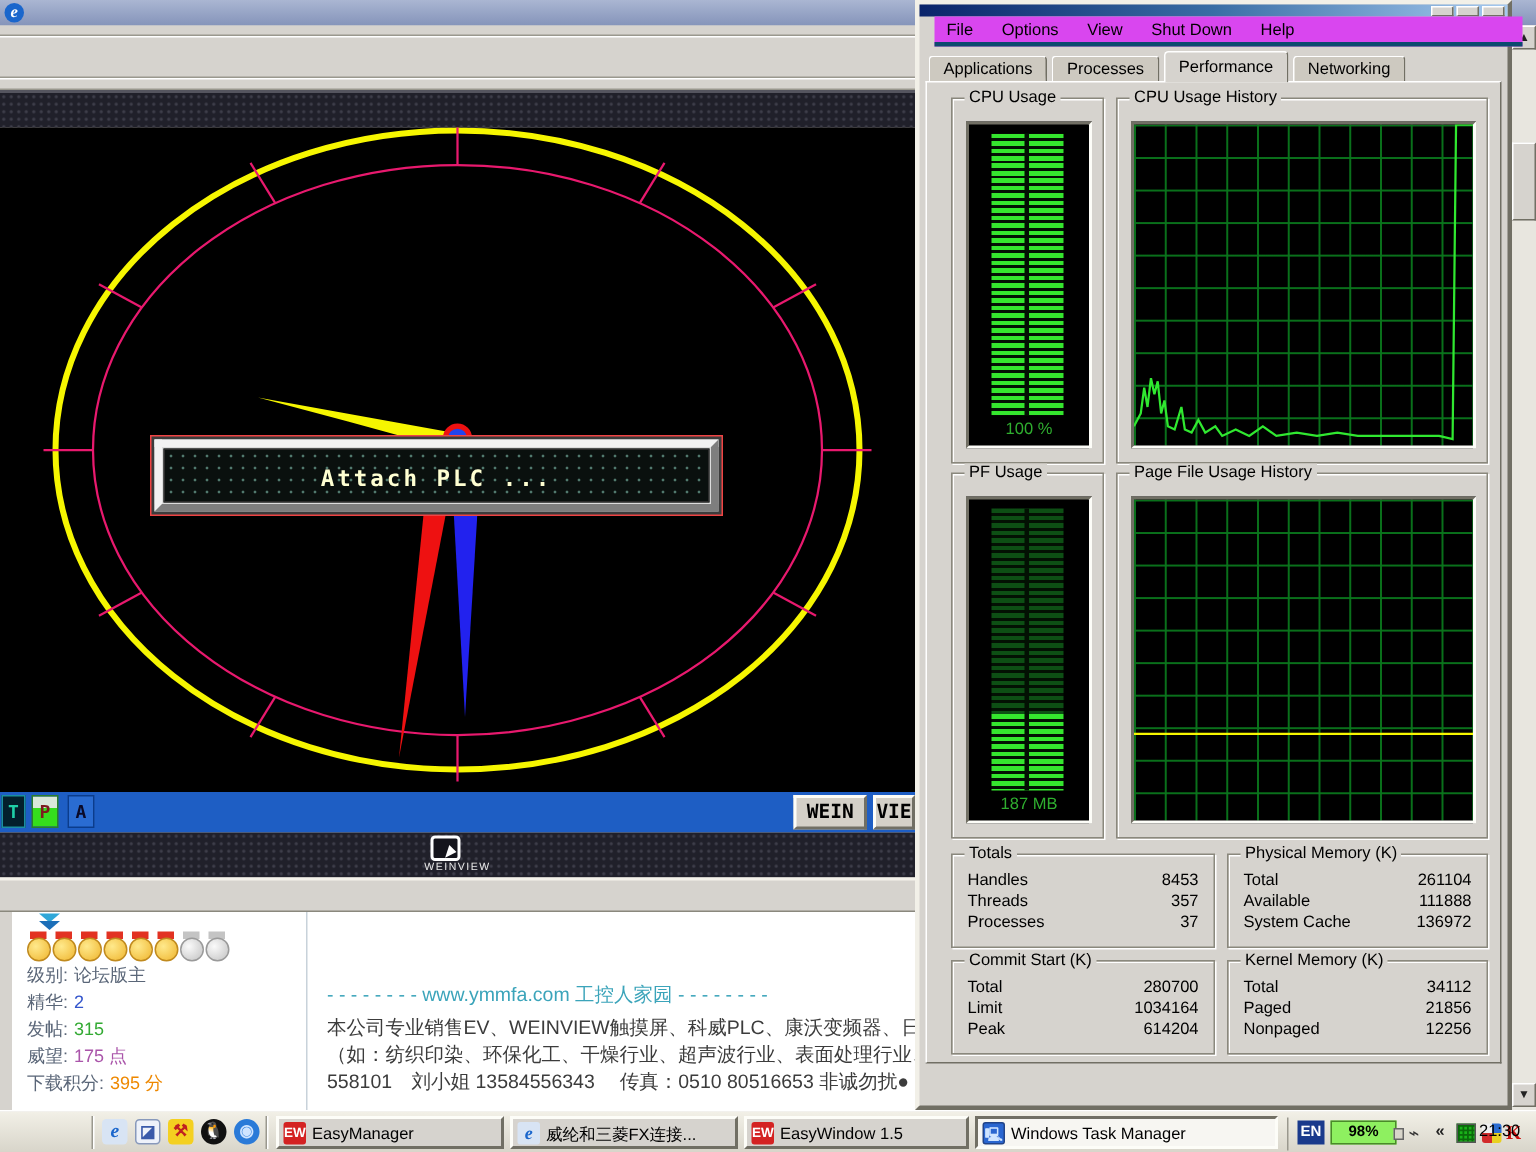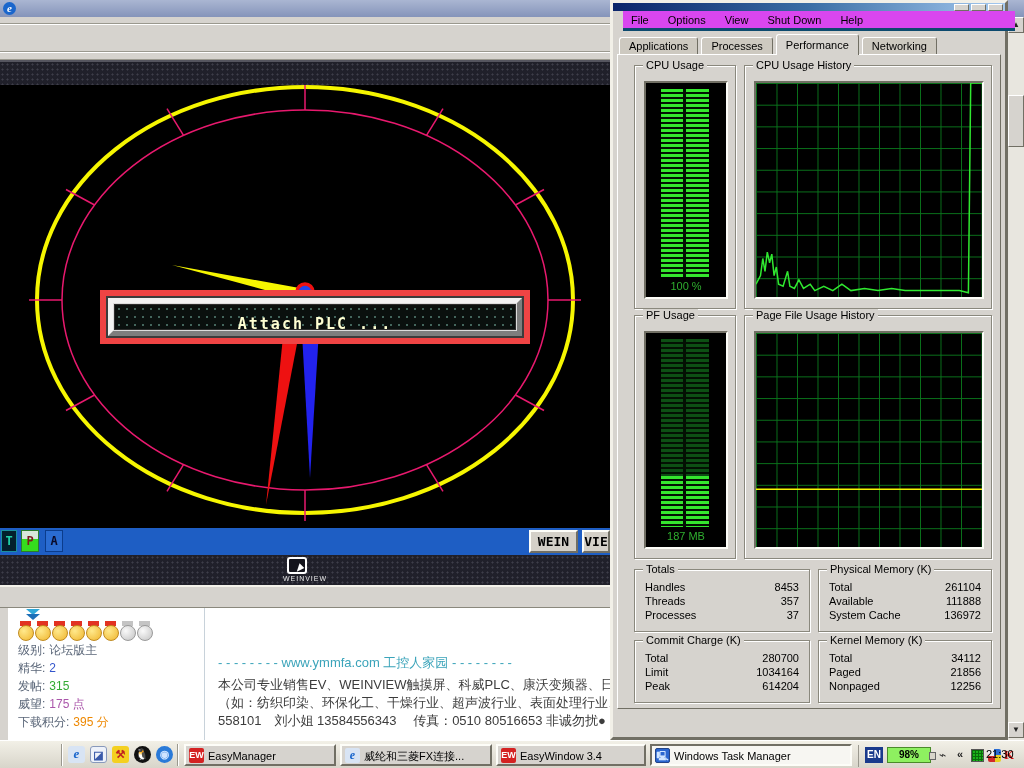--- a/index.html
+++ b/index.html
@@ -23,22 +23,22 @@
     border:1px solid; border-color:#fff #716f64 #716f64 #fff; font-size:8px; text-align:center; line-height:14px; color:#222; }
   .sb-thumb { position:absolute; left:0; top:78px; width:16px; height:52px; background:#d6d3ce;
     border:1px solid; border-color:#fff #716f64 #716f64 #fff; }
 
   
   .dark-tex { background-color:#20202a;
     background-image:radial-gradient(circle,#3e3e4a 0.7px, transparent 1.4px);
     background-size:5px 5px; }
   .hmi-top { left:0; top:60px; width:610px; height:25px; border-top:2px solid #55555f; }
   .hmi-black { left:0; top:85px; width:610px; height:443px; background:#000; }
-  .hmi-msgbox { left:100px; top:290px; width:430px; height:54px; background:#3c3c3c;
-    border:6px solid #ef4444; padding:2px; }
+  .hmi-msgbox { left:100px; top:290px; width:382px; height:54px; background:#3c3c3c;
+    border:1px solid #ef4444; padding:2px; }
   .hmi-msg-frame { width:100%; height:100%; border:5px solid;
     border-color:#f2f2f2 #7e7e7e #7e7e7e #f2f2f2; background:#dcdcdc; padding:1px; }
   .hmi-msg-inner { width:100%; height:100%; background-color:#0a100e;
     background-image:radial-gradient(circle, rgba(150,225,205,0.5) 0.6px, transparent 1.2px);
     background-size:8px 8px; border:1px solid #2c2c2c;
     color:#ffffd2; font:bold 15px "DejaVu Sans Mono", monospace;
     text-align:center; line-height:38px; letter-spacing:2px; }
   .hmi-bluebar { left:0; top:528px; width:610px; height:27px; background:#1e5ec4; }
   .hmi-btn-t { position:absolute; left:1px; top:2px; width:16px; height:22px; background:#03202c;
     border:1px solid #1a8f9f; color:#1fd0a8; font:bold 12px "DejaVu Sans Mono",monospace;
@@ -330,21 +330,21 @@
             <span>111888</span>
           </div>
         <div class="tm-row">
             <span>System Cache</span>
             <span>136972</span>
           </div>
       </div>
     </div>
 
     <div class="grp" style="left:16px;top:585px;width:176px;height:63px">
-      <span class="grp-label">Commit Charge (K)</span>
+      <span class="grp-label">Commit Start (K)</span>
       <div style="margin-top:10px">
         <div class="tm-row">
             <span>Total</span>
             <span>280700</span>
           </div>
         <div class="tm-row">
             <span>Limit</span>
             <span>1034164</span>
           </div>
         <div class="tm-row">
@@ -396,21 +396,21 @@
   <button class="taskbtn" style="left:184px;width:152px">
     <span class="tb-ico" style="background:#d42222;color:#fff">EW</span>
     <span>EasyManager</span>
   </button>
   <button class="taskbtn" style="left:340px;width:152px">
     <span class="tb-ico" style="background:#d8e4f4;color:#1a66cc;font:italic bold 12px 'Liberation Serif',serif">e</span>
     <span>威纶和三菱FX连接...</span>
   </button>
   <button class="taskbtn" style="left:496px;width:150px">
     <span class="tb-ico" style="background:#d42222;color:#fff">EW</span>
-    <span>EasyWindow  3.4</span>
+    <span>EasyWindow  1.5</span>
   </button>
   <button class="taskbtn active" style="left:650px;width:202px">
     <span class="tb-ico" style="background:#2a66d0;color:#cfe4ff;border:1px solid #224488">🖳</span>
     <span>Windows Task Manager</span>
   </button>
 
   <div class="tray">
     <span class="tray-en">EN</span>
     <span class="tray-batt">98%</span>
     <span class="tray-plug">⌁</span>

